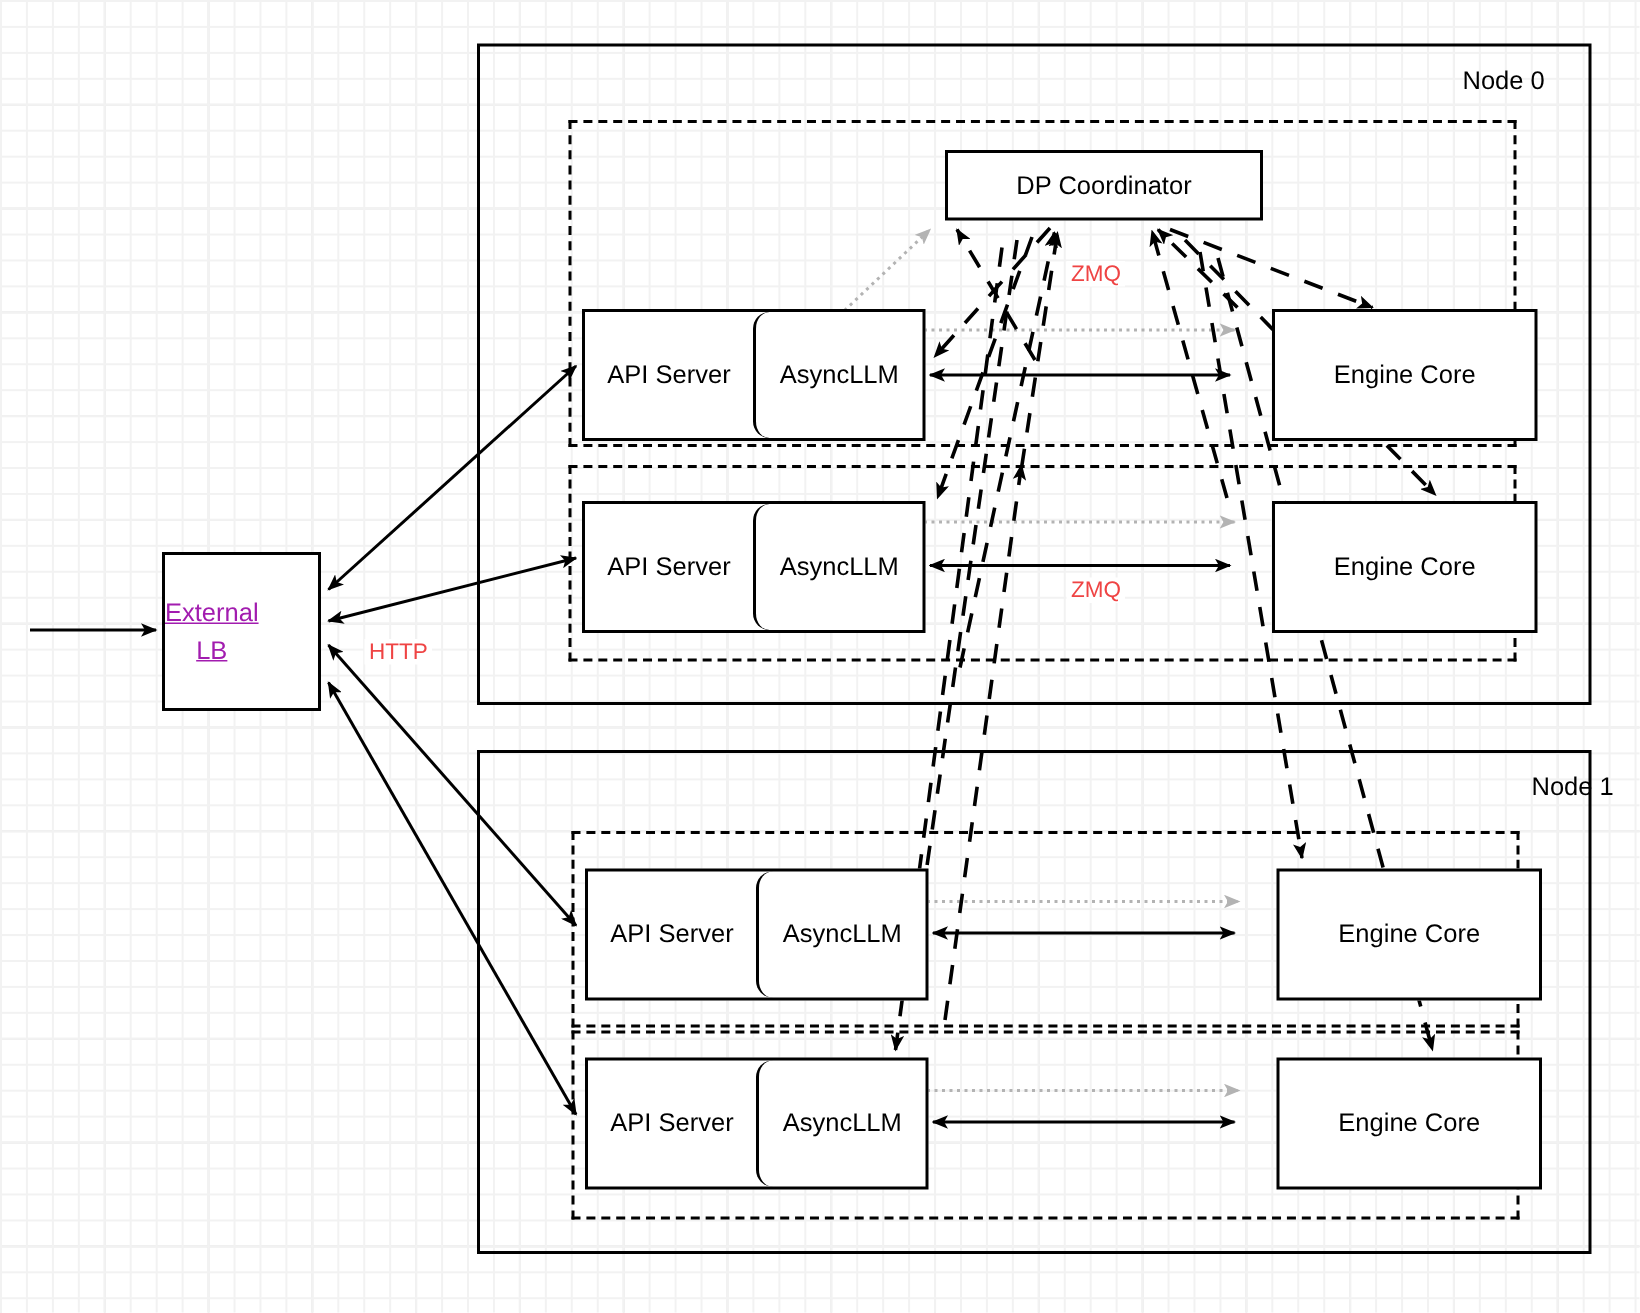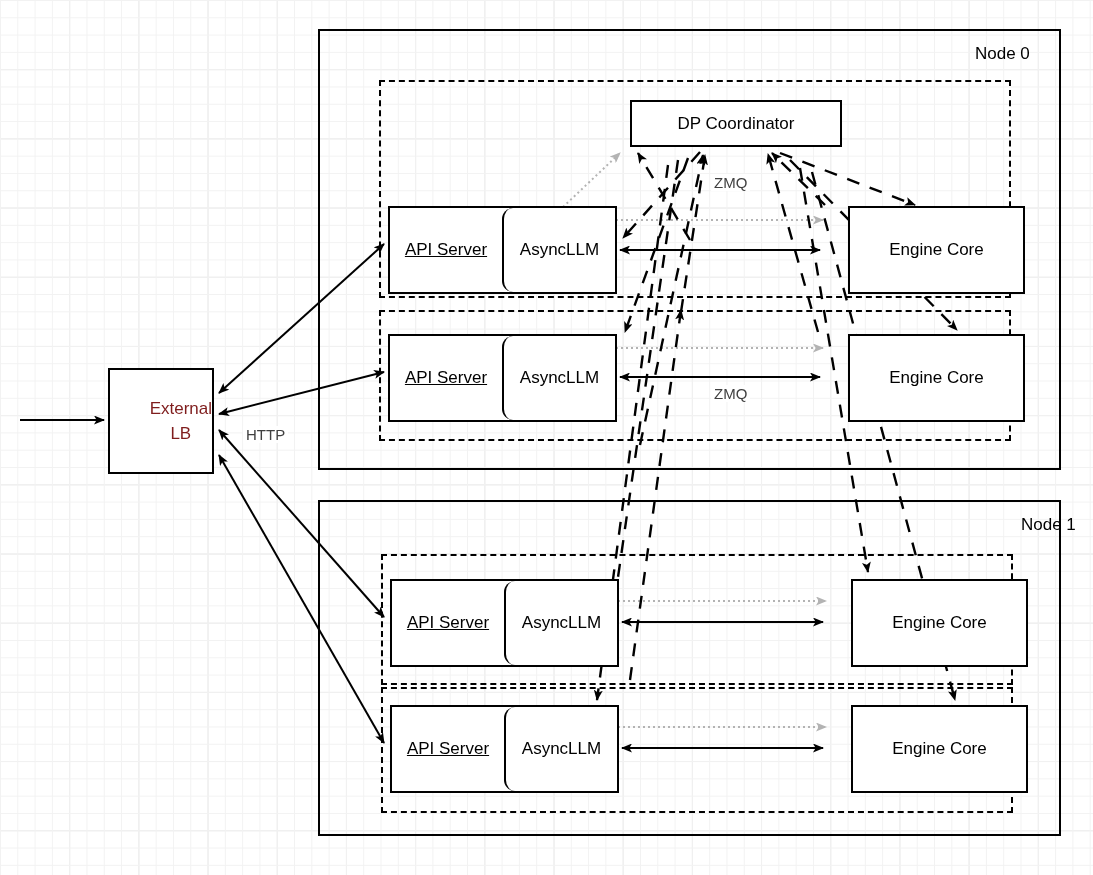--- a/index.html
+++ b/index.html
@@ -56,42 +56,43 @@
     position:absolute;
     border:2px solid #000;
     background:#ffffff;
     box-sizing:border-box;
     display:flex;
   }
   .split-box > div{
     display:flex;align-items:center;justify-content:center;
     font-size:17px;color:#000;
   }
-  .split-box > div.left{flex:0 0 112px;text-decoration:underline;}
+  .split-box > div.left{flex:0 0 112px;}
   .split-box > div.right{flex:1 1 auto;border-left:2px solid #000;border-radius:11px;}
   .edge-label{
     position:absolute;
     font-size:15px;
-    color:#404040;
+    color:#ef4444;
     background:#ffffff;
     padding:0 3px;
     white-space:nowrap;
   }
   .lb-box{
     position:absolute;
     border:2px solid #000;
     background:#ffffff;
     box-sizing:border-box;
     display:flex;
     align-items:center;
-    justify-content:flex-end;
+    justify-content:flex-start;
     text-align:center;
     font-size:17px;
     line-height:1.5;
-    color:#7f1d1d;
+    color:#a21caf;
+    text-decoration:underline;
   }
 </style>
 </head>
 <body>
 
 <div id="canvas">
 
   <svg class="layer" viewBox="0 0 1093 875">
     <defs>
       <marker id="ah" markerWidth="11" markerHeight="9" refX="10" refY="4.5" orient="auto" markerUnits="userSpaceOnUse">

